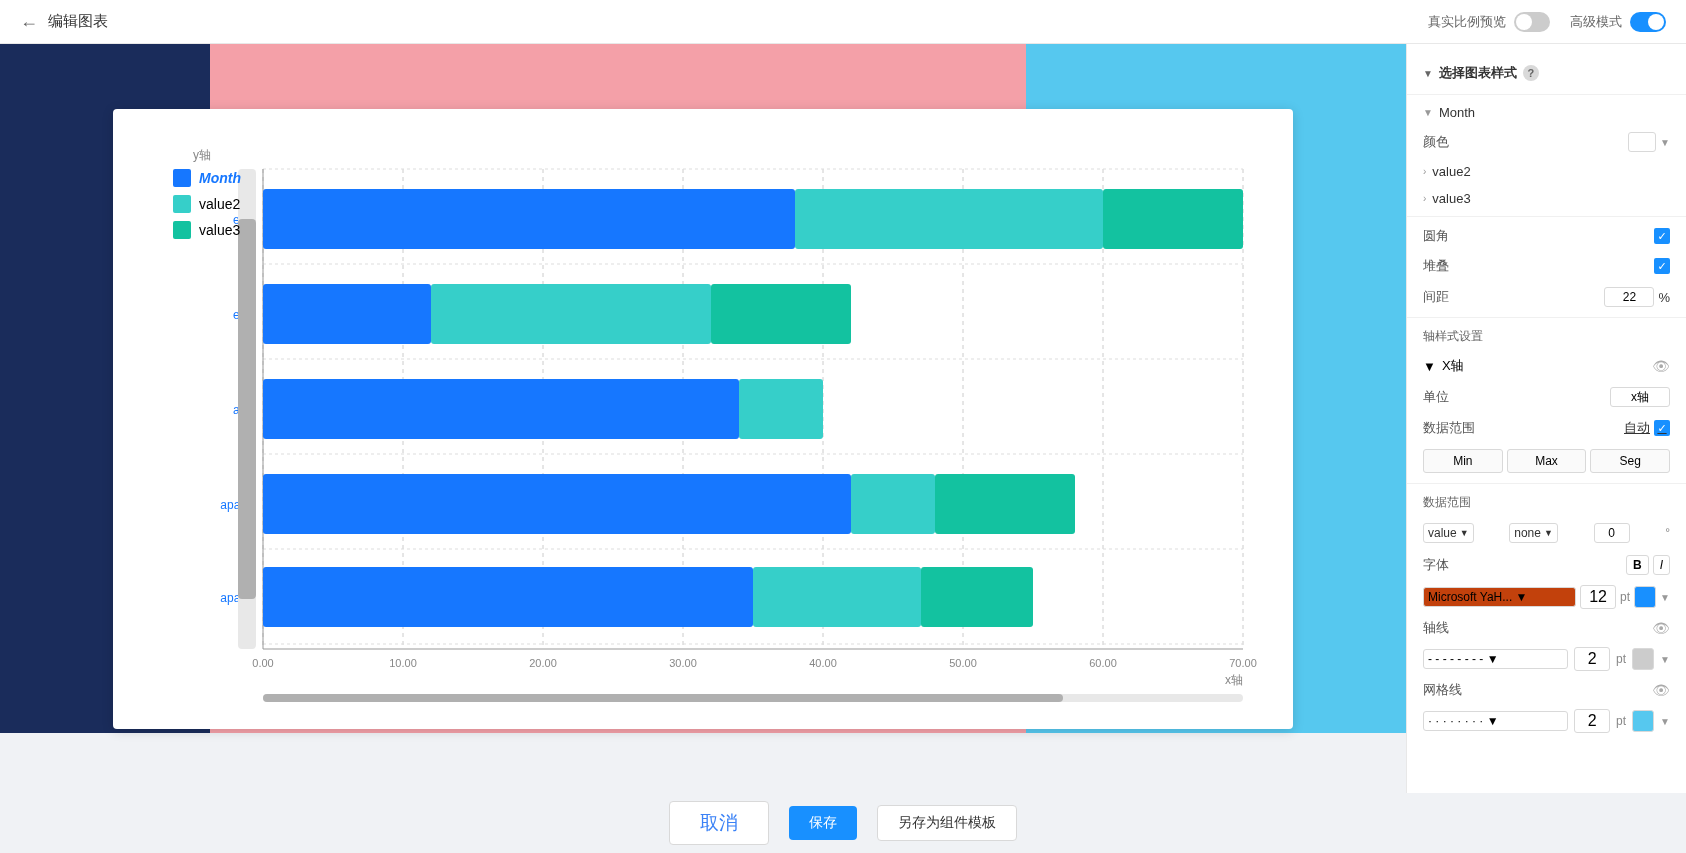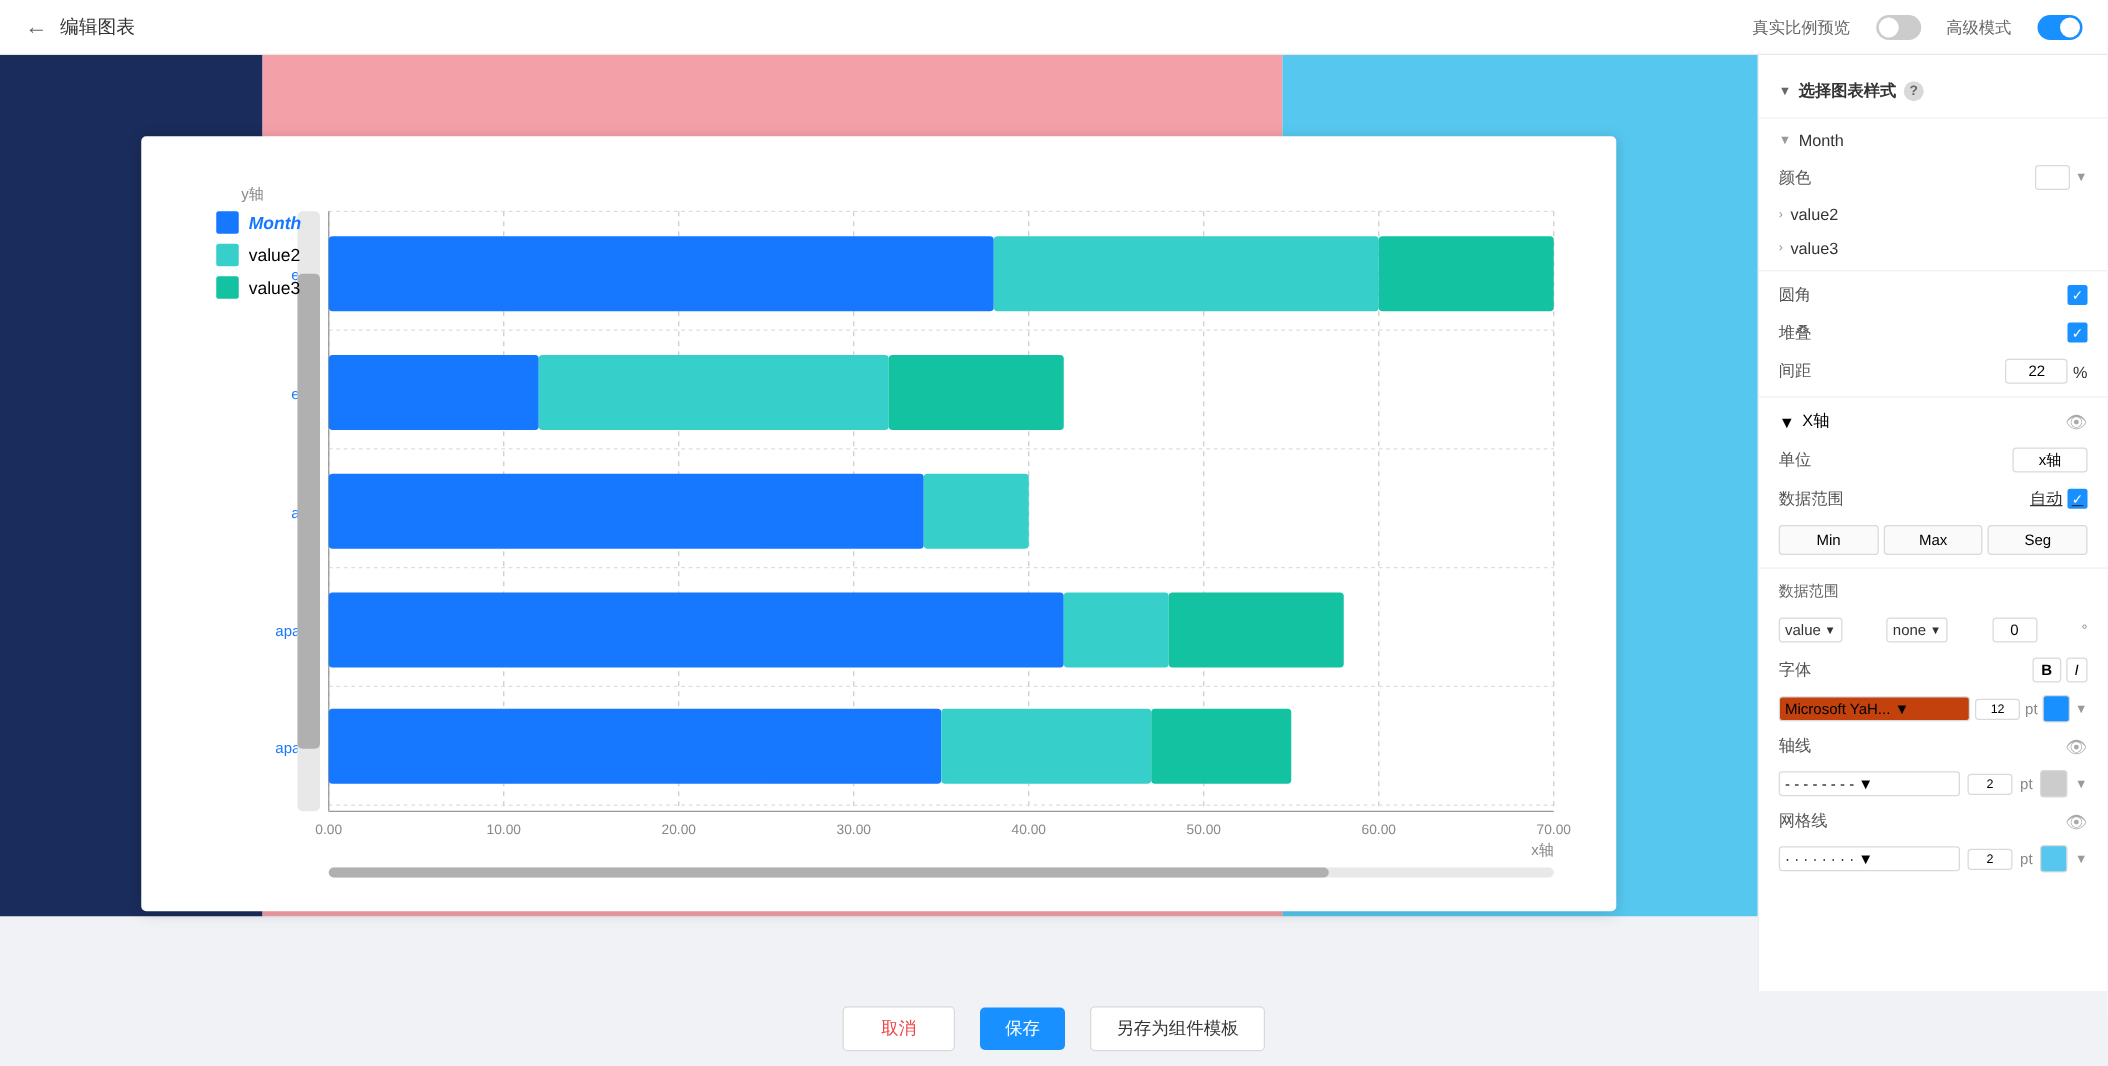--- a/index.html
+++ b/index.html
@@ -13,21 +13,21 @@
       align-items: center;
       justify-content: space-between;
       padding: 0 20px;
       border-bottom: 1px solid #e8e8e8;
       flex-shrink: 0;
     }
     .header-left { display: flex; align-items: center; gap: 10px; }
     .back-btn { color: #666; cursor: pointer; font-size: 18px; }
     .header-title { font-size: 15px; color: #333; font-weight: 500; }
     .header-right { display: flex; align-items: center; gap: 20px; }
-    .toggle-group { display: flex; align-items: center; gap: 21px; font-size: 13px; color: #666; }
+    .toggle-group { display: flex; align-items: center; gap: 8px; font-size: 13px; color: #666; }
     .toggle { width: 36px; height: 20px; border-radius: 10px; position: relative; cursor: pointer; }
     .toggle-off { background: #ccc; }
     .toggle-on { background: #1890ff; }
     .toggle-knob { width: 16px; height: 16px; background: #fff; border-radius: 50%; position: absolute; top: 2px; }
     .toggle-off .toggle-knob { left: 2px; }
     .toggle-on .toggle-knob { right: 2px; }
 
     
     .main { display: flex; flex: 1; overflow: hidden; }
 
@@ -77,21 +77,21 @@
     
     .bottom-bar {
       height: 60px;
       display: flex;
       align-items: center;
       justify-content: center;
       gap: 20px;
       background: #f0f2f5;
       flex-shrink: 0;
     }
-    .btn-cancel { padding: 8px 30px; border: 1px solid #d9d9d9; background: #fff; border-radius: 4px; font-size: 14px; cursor: pointer; color: #ef4444; text-align: right; }
+    .btn-cancel { padding: 8px 30px; border: 1px solid #d9d9d9; background: #fff; border-radius: 4px; font-size: 19px; cursor: pointer; color: #3b82f6; text-align: right; }
     .btn-save { padding: 8px 20px; border: none; background: #1890ff; border-radius: 4px; font-size: 14px; cursor: pointer; color: #fff; }
     .btn-save-template { padding: 8px 20px; border: 1px solid #d9d9d9; background: #fff; border-radius: 4px; font-size: 14px; cursor: pointer; color: #333; }
 
     
     .right-panel {
       width: 280px;
       background: #fff;
       border-left: 1px solid #e8e8e8;
       overflow-y: auto;
       padding: 12px 0;
@@ -155,21 +155,21 @@
       padding: 6px 16px; font-size: 13px;
     }
     .eye-icon { color: #aaa; cursor: pointer; font-size: 14px; }
     .font-row {
       display: flex; align-items: center; gap: 4px; padding: 4px 16px;
     }
     .font-select {
       border: 1px solid #d9d9d9; border-radius: 3px; padding: 2px 4px;
       font-size: 12px; cursor: pointer; background: #c2410c; flex: 1;
     }
-    .pt-input { width: 36px; border: 1px solid #d9d9d9; border-radius: 3px; padding: 2px 4px; font-size: 10px; text-align: center; }
+    .pt-input { width: 36px; border: 1px solid #d9d9d9; border-radius: 3px; padding: 2px 4px; font-size: 16px; text-align: center; }
     .color-dot { width: 22px; height: 22px; border-radius: 3px; background: #1890ff; border: 1px solid #d9d9d9; }
     .dash-row {
       display: flex; align-items: center; gap: 6px; padding: 4px 16px;
     }
     .dash-select { flex: 1; border: 1px solid #d9d9d9; border-radius: 3px; padding: 2px 4px; font-size: 12px; background: #fff; cursor: pointer; }
 
     
     svg { overflow: visible; }
   </style>
 </head>
@@ -347,20 +347,21 @@
     <div class="form-row">
       <span class="form-row-label">间距</span>
       <div style="display:flex;align-items:center;gap:4px;">
         <input class="input-mini" value="22" style="">
         <span>%</span>
       </div>
     </div>
 
     <div class="divider"></div>
 
+    <div class="section-label">轴样式设置</div>
 
     <div class="axis-row">
       <div style="display:flex;align-items:center;gap:6px;">
         <span class="arrow-icon">▼</span>
         <span>X轴</span>
       </div>
       <span class="eye-icon">👁</span>
     </div>
 
     <div class="form-row">

